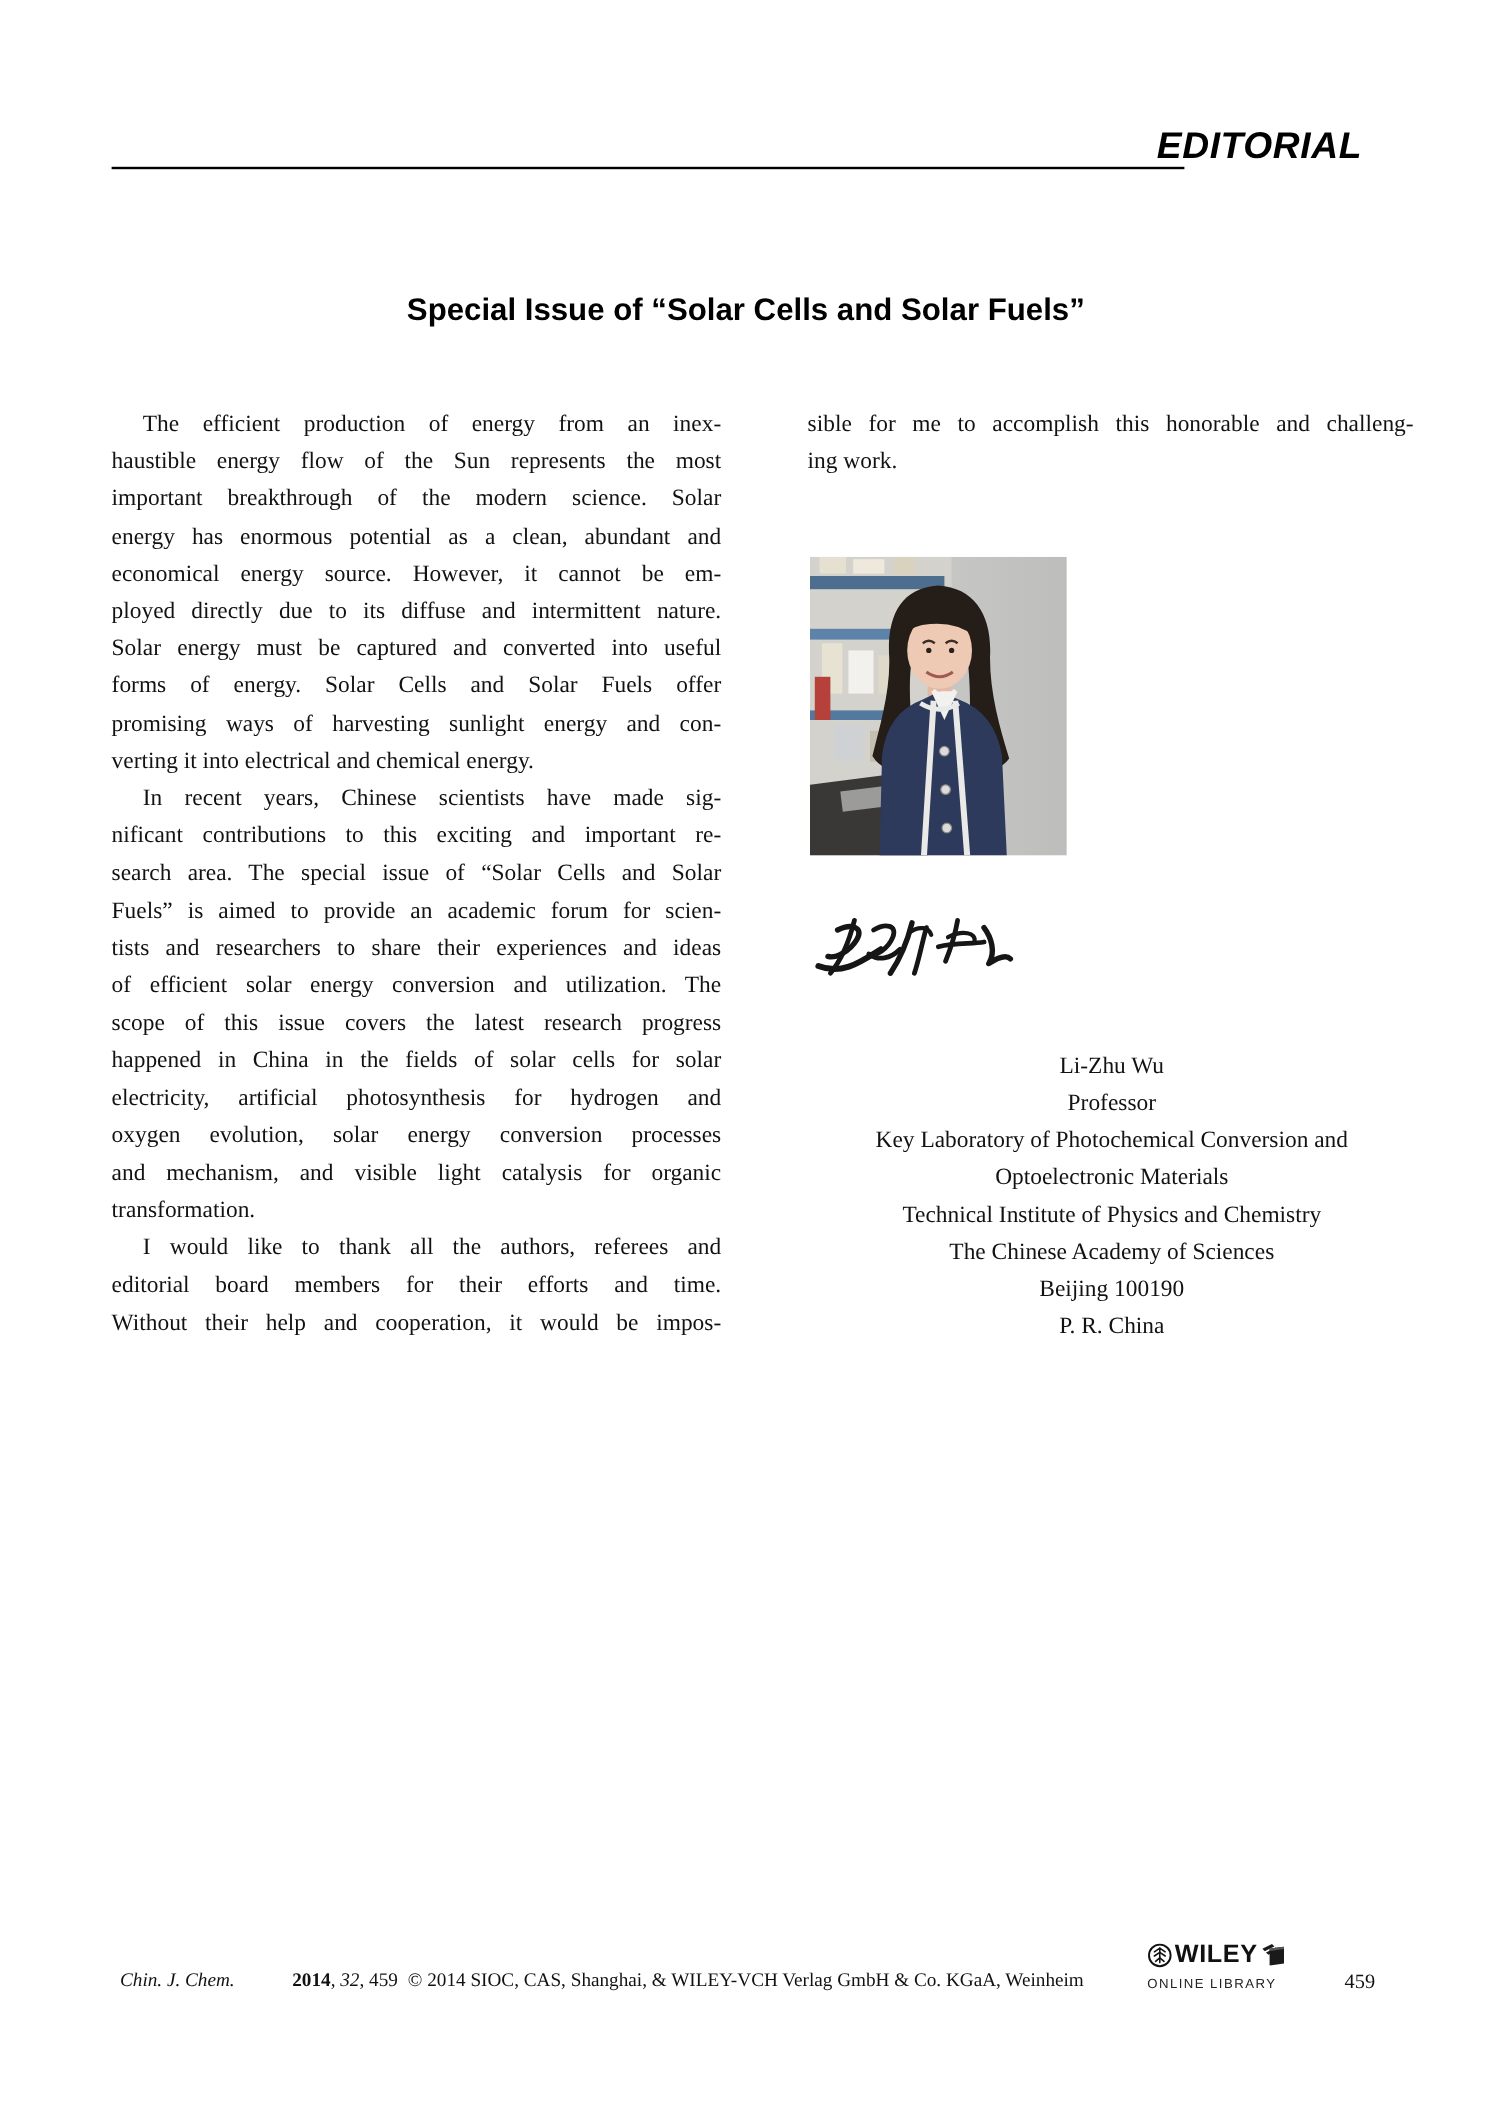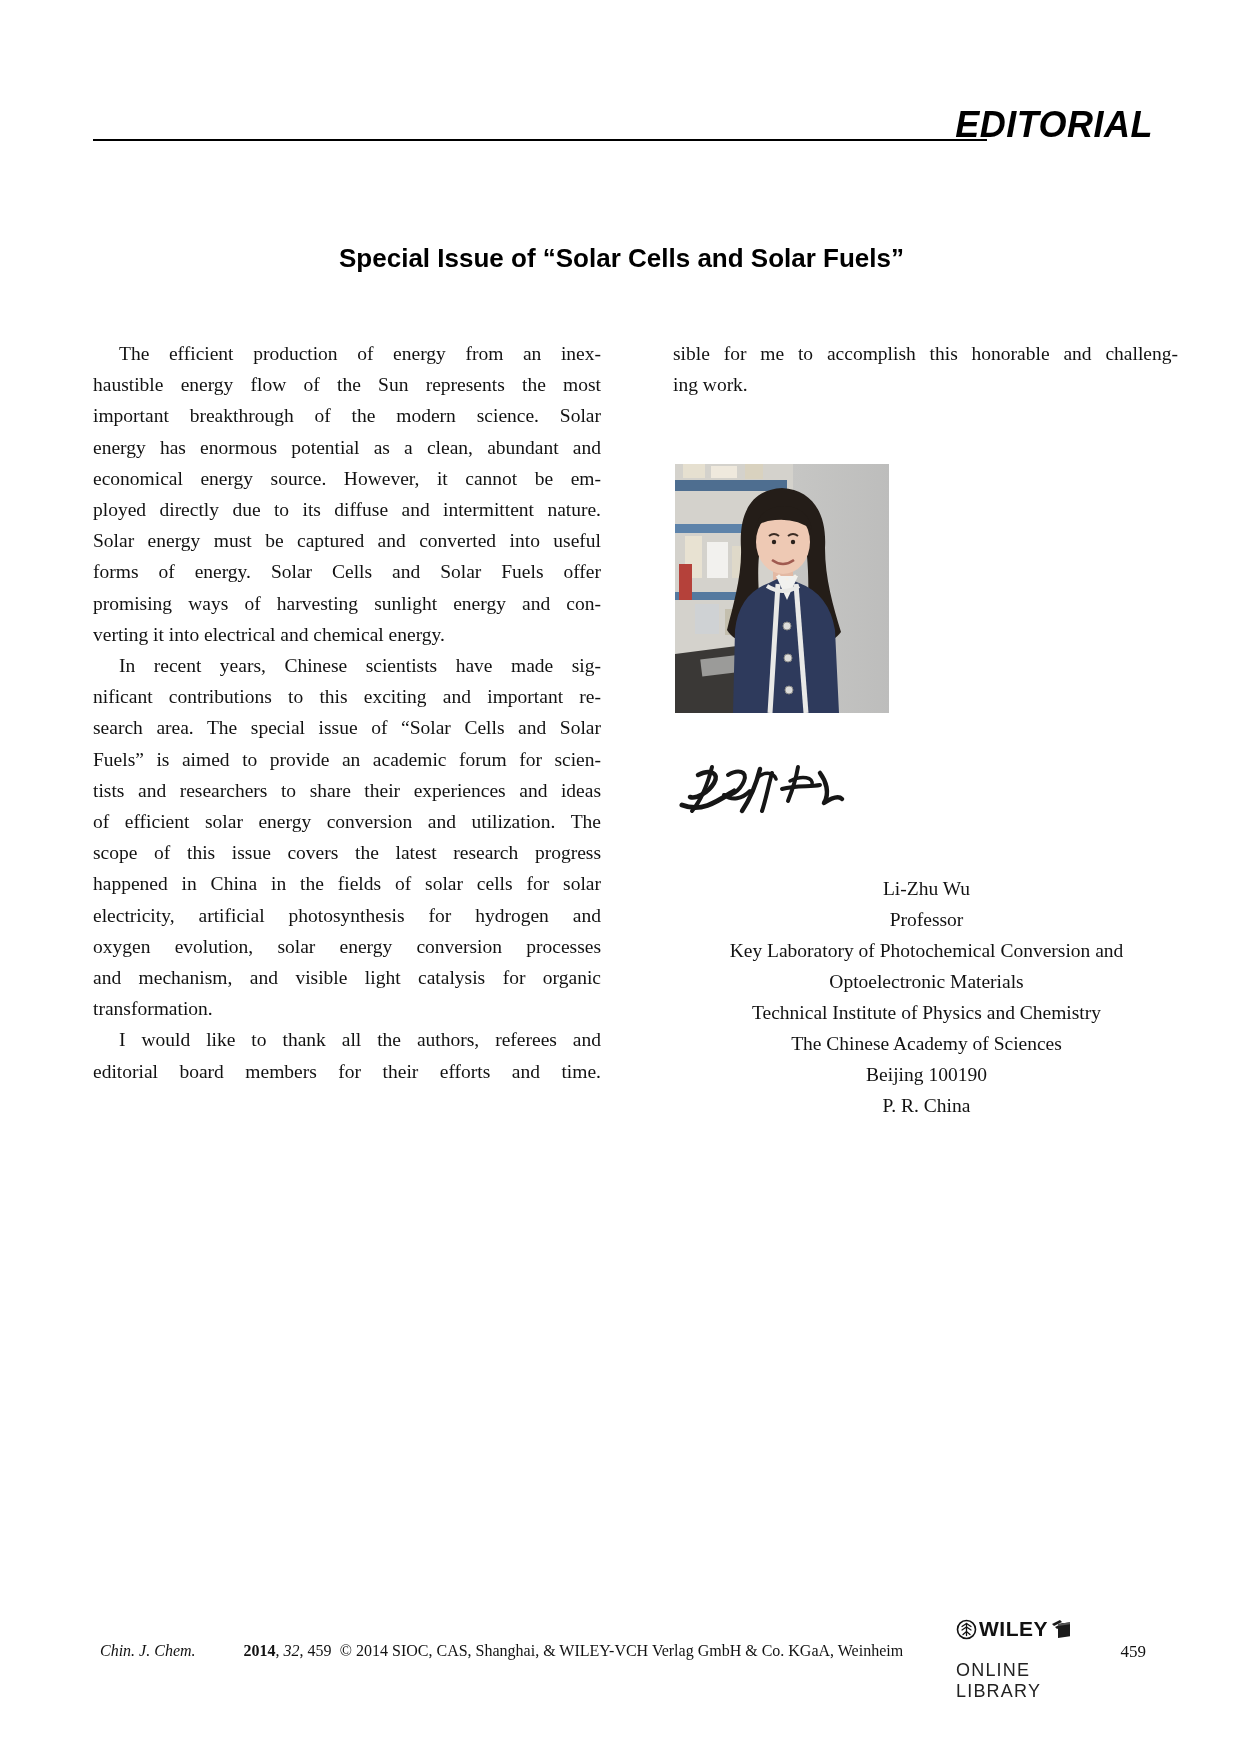--- a/index.html
+++ b/index.html
@@ -5,23 +5,23 @@
   html,body { margin:0; padding:0; background:#888; }
   .page {
     position:relative; width:1241px; height:1755px; margin:0 auto;
     background:#ffffff; color:#121212;
     font-family:"Liberation Serif", serif;
     overflow:hidden;
   }
   
   .head-rule { position:absolute; left:93px; top:139px; width:894px; height:2px; background:#000; }
   .editorial {
-    position:absolute; top:104px; right:88px;
+    position:absolute; top:104px; right:106px;
     font-family:"Liberation Sans", sans-serif; font-weight:bold; font-style:italic;
-    font-size:36px; letter-spacing:0.5px; color:#000;margin-left:47px;
+    font-size:31px; letter-spacing:0.5px; color:#000;margin-left:47px;
   }
   
   .title {
     position:absolute; left:93px; top:243px; width:1057px; text-align:center;
     font-family:"Liberation Sans", sans-serif; font-weight:bold; font-size:26px; color:#000;
   }
   
   .col { position:absolute; top:338px; font-size:19.5px; line-height:31.2px; }
   .col-left  { left:93px;  width:508px; }
   .col-right { left:645px; width:505px;margin-left:28px; }
@@ -40,21 +40,21 @@
   .footer-copy {
     position:absolute; left:93px; top:1642px; width:1057px;
     text-align:center; font-size:16px;
   }
   .wiley {
     position:absolute; left:956px; top:1616px; width:140px;
     font-family:Liberation Sans, sans-serif; color:#111;
   }
   .wiley-row { display:flex; align-items:center; height:26px; }
   .wiley-name { font-weight:bold; font-size:21px; letter-spacing:0.5px; margin:0 2px; }
-  .wiley-sub { font-size:18px; letter-spacing:1.2px; color:#222; margin-top:18px; }
+  .wiley-sub { font-size:11px; letter-spacing:1.2px; color:#222; margin-top:6px; }
   .footer-page { position:absolute; right:95px; top:1642px; font-size:17px; }
 </style>
 </head>
 <body>
 
 <div class="page">
 
   <div class="head-rule"></div>
   <div class="editorial">EDITORIAL</div>
 
@@ -78,20 +78,21 @@
       <div class="tline">tists and researchers to share their experiences and ideas</div>
       <div class="tline">of efficient solar energy conversion and utilization. The</div>
       <div class="tline">scope of this issue covers the latest research progress</div>
       <div class="tline">happened in China in the fields of solar cells for solar</div>
       <div class="tline">electricity, artificial photosynthesis for hydrogen and</div>
       <div class="tline">oxygen evolution, solar energy conversion processes</div>
       <div class="tline">and mechanism, and visible light catalysis for organic</div>
       <div class="tline last">transformation.</div>
       <div class="tline ind">I would like to thank all the authors, referees and</div>
       <div class="tline">editorial board members for their efforts and time.</div>
+      <div class="tline">Without their help and cooperation, it would be impos-</div>
     </div>
 
   <div class="col col-right">
     <div id="col-right-para">
         <div class="tline">sible for me to accomplish this honorable and challeng-</div>
         <div class="tline last">ing work.</div>
       </div>
 
     <div class="photo-wrap">
       <svg width="214" height="249" viewBox="0 0 214 249">

